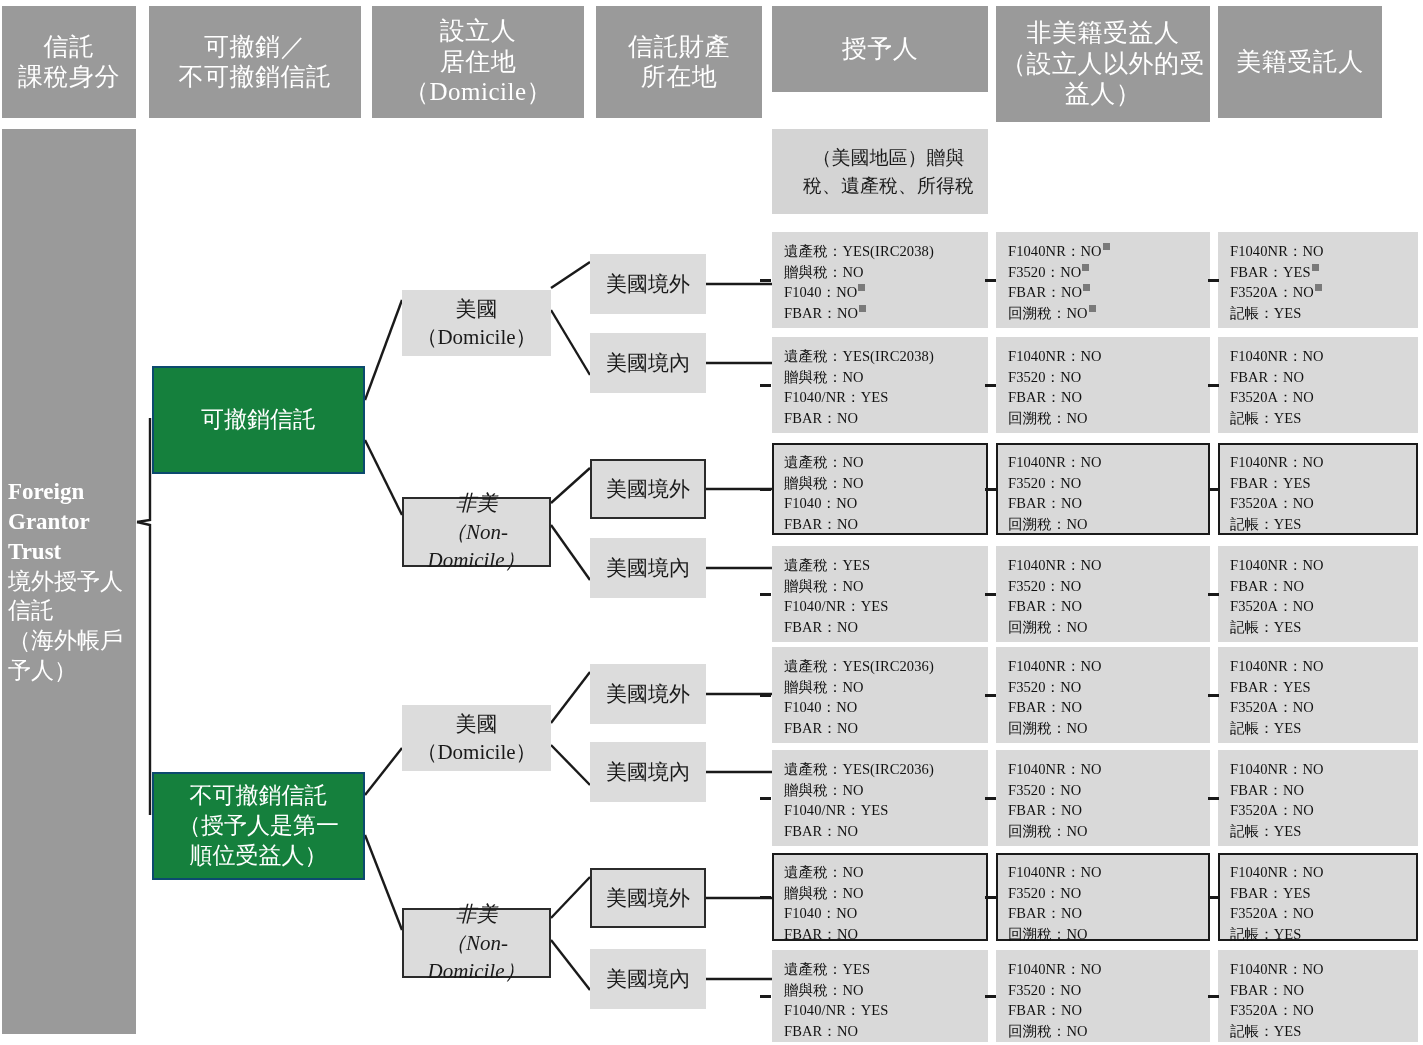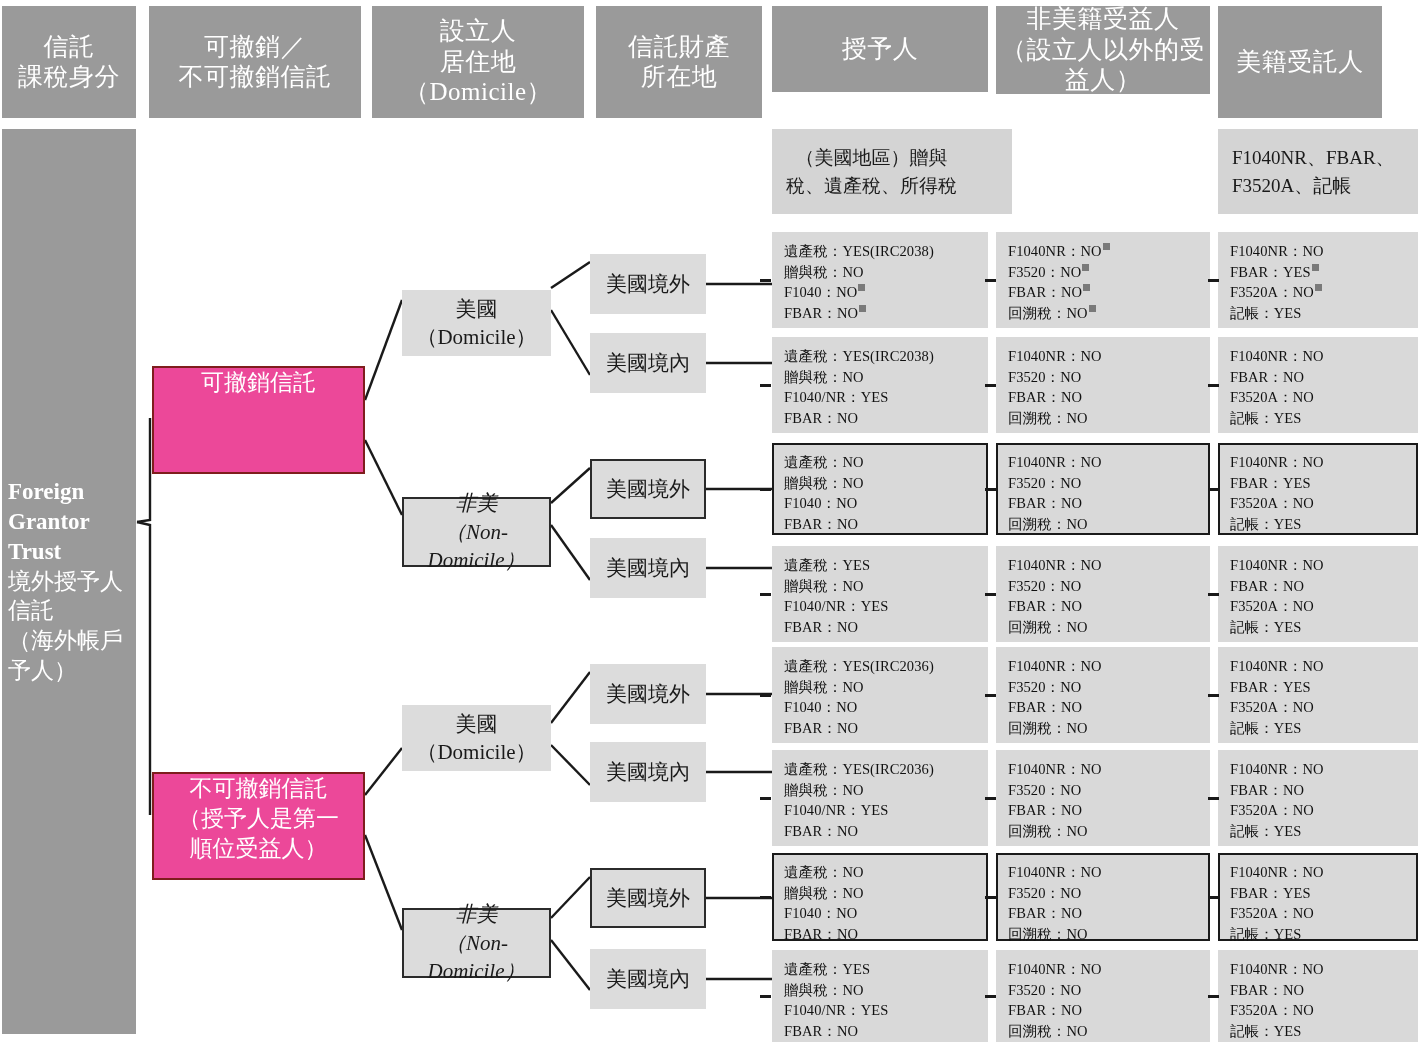--- a/index.html
+++ b/index.html
@@ -43,26 +43,26 @@
     color:#ffffff;
     font-size:23px;
     line-height:1.3;
     padding:0 6px;
     display:flex;align-items:center;
   }
   .sidebar .t{white-space:pre-line;}
   .sidebar .en{font-weight:bold;font-family:"Liberation Serif","DejaVu Serif",serif;}
   
   .node-dark{
-    background:#ec4899;
-    border:2px solid #7f1d1d;
+    background:#15803d;
+    border:2px solid #0c4a6e;
     color:#ffffff;
     font-size:23px;
     line-height:1.3;
-    display:flex;justify-content:center;
+    display:flex;align-items:center;justify-content:center;
     text-align:center;
   }
   .node-dark .t{white-space:pre-line;}
   .node-light{
     background:#dcdcdc;
     color:#1a1a1a;
     font-size:21px;
     line-height:1.35;
     display:flex;align-items:center;justify-content:center;
     text-align:center;
@@ -151,36 +151,32 @@
 居住地
 （Domicile）</span>
   </div>
   <div class="box hdr" style="left:596px;top:6px;width:166px;height:112px;">
     <span class="t">信託財產
 所在地</span>
   </div>
   <div class="box hdr" style="left:772px;top:6px;width:216px;height:86px;">
     <span class="t">授予人</span>
   </div>
-  <div class="box hdr" style="left:996px;top:6px;width:214px;height:88px;">
+  <div class="box hdr" style="left:996px;top:6px;width:214px;height:116px;">
     <span class="t">非美籍受益人
 （設立人以外的受
 益人）</span>
   </div>
   <div class="box hdr" style="left:1218px;top:6px;width:164px;height:112px;">
     <span class="t">美籍受託人</span>
   </div>
 
-  <div class="box sub" style="left:772px;top:129px;width:240px;height:85px;justify-content:flex-start;text-align:center;">
+  <div class="box sub" style="left:772px;top:129px;width:216px;height:85px;justify-content:flex-end;text-align:center;">
     <span class="t">（美國地區）贈與
 稅、遺產稅、所得稅</span>
-  </div>
-  <div class="box sub" style="left:1218px;top:129px;width:200px;height:85px;">
-    <span class="t">F1040NR、FBAR、
-F3520A、記帳</span>
   </div>
 
   <div class="box sidebar" style="left:2px;top:129px;width:134px;height:905px;">
     <div>
       <div class="t en">Foreign
 Grantor
 Trust</div>
       <div class="t">境外授予人
 信託
 （海外帳戶

